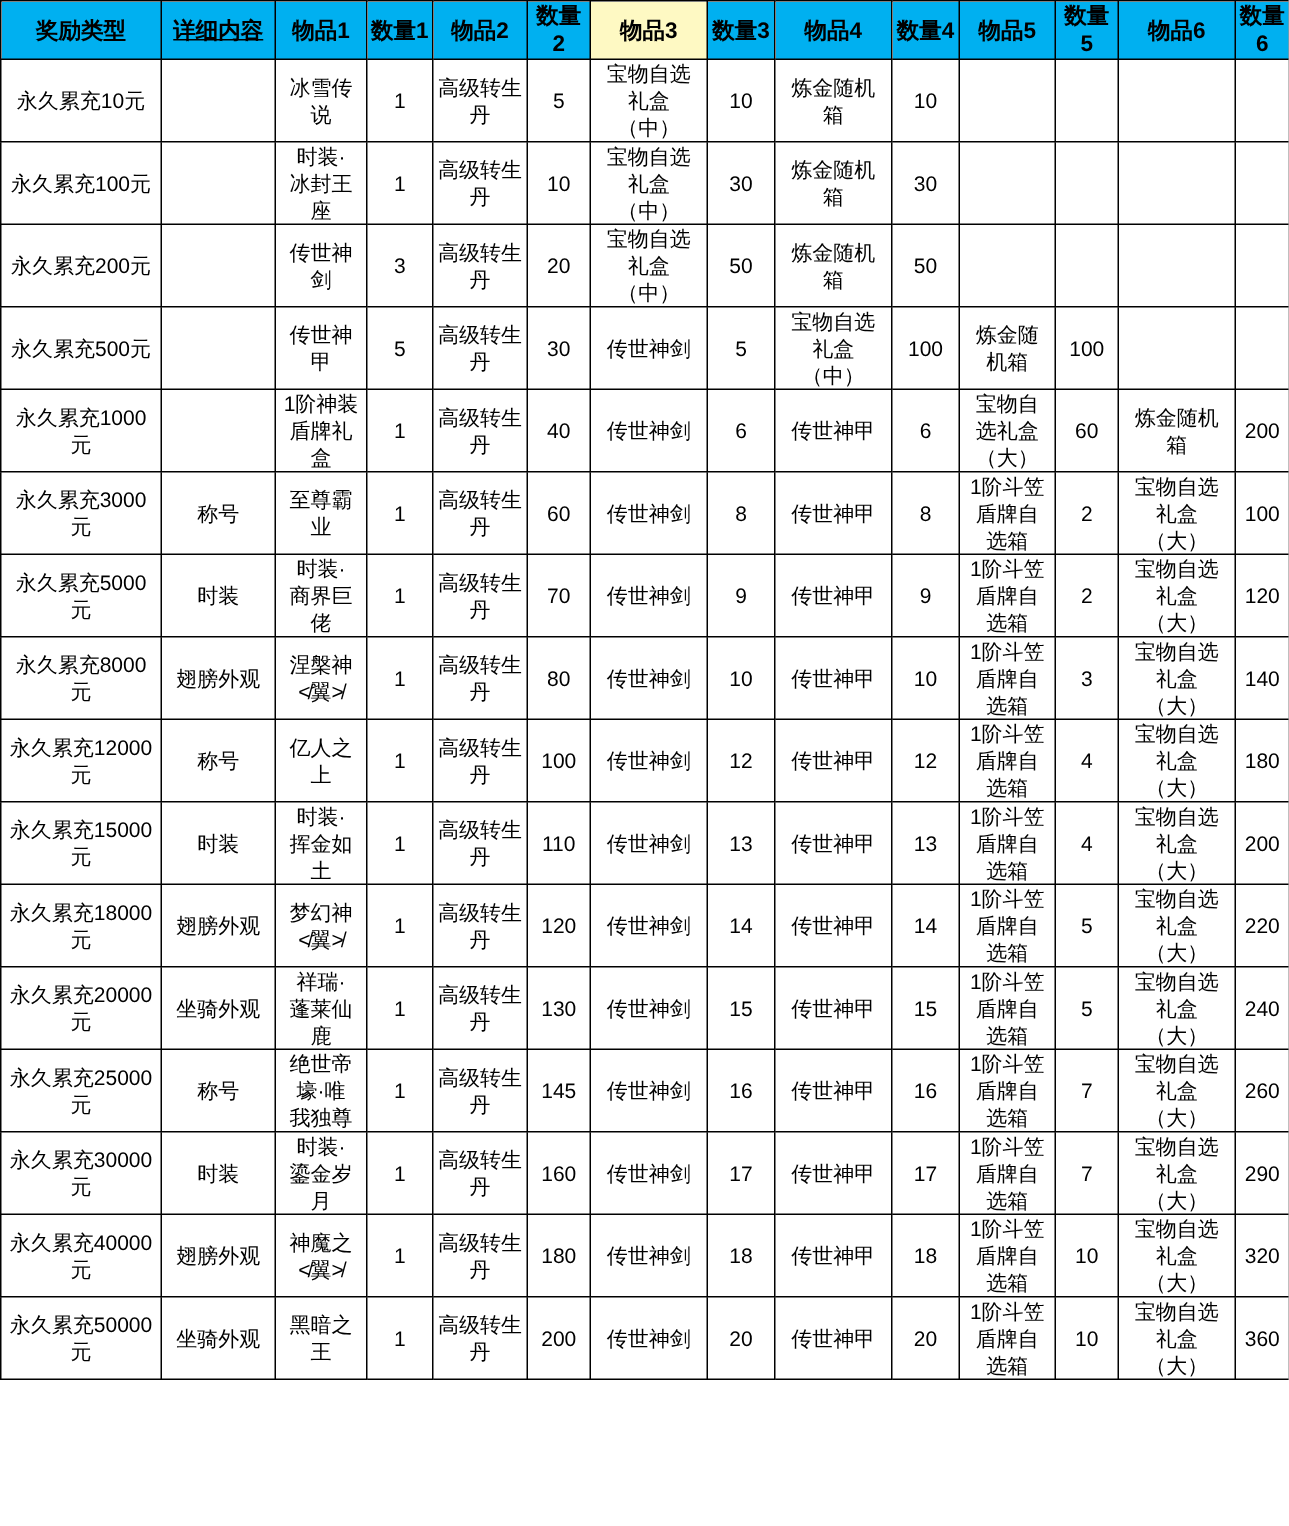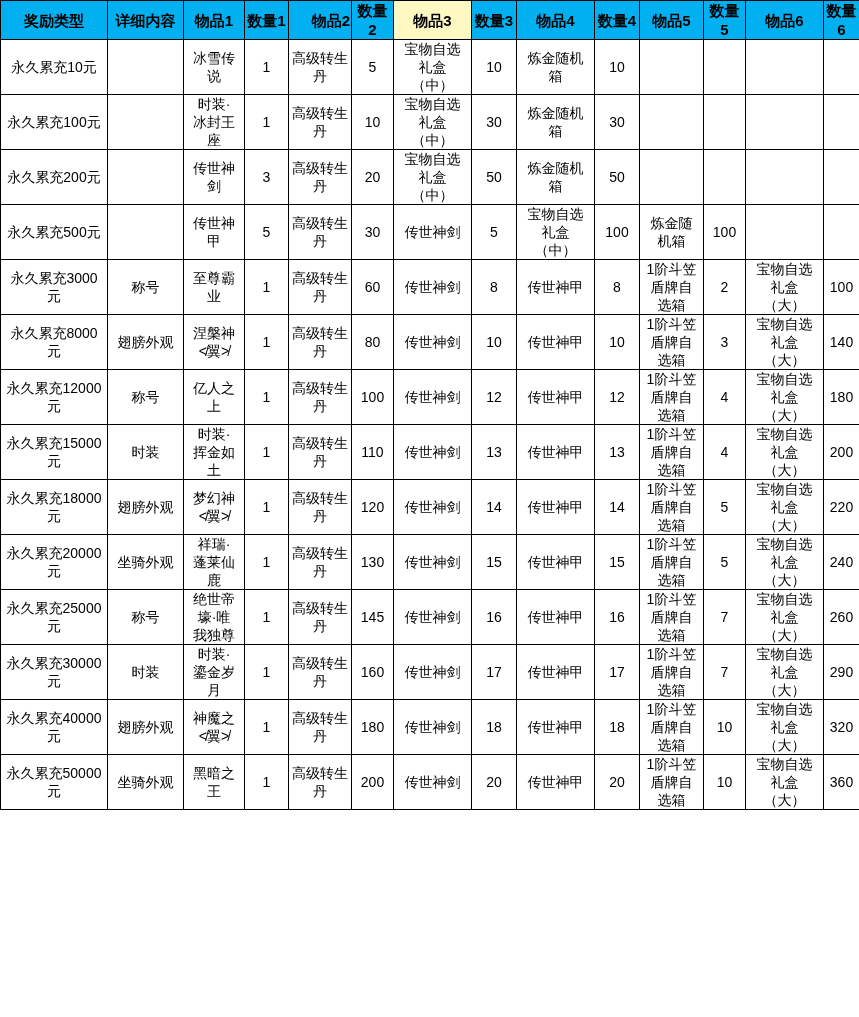--- a/index.html
+++ b/index.html
@@ -47,24 +47,24 @@
     <col style="width:78px">
       <col style="width:45px">
       <col style="width:64px">
       <col style="width:42px">
     <col style="width:78px">
       <col style="width:36px">
   </colgroup>
   <thead>
     <tr>
         <th style="background: rgb(0, 176, 240);">奖励类型</th>
-        <th style="background: rgb(0, 176, 240);">详细内容</th>
+        <th style="background: rgb(0, 176, 240); text-decoration: underline;">详细内容</th>
         <th style="background: rgb(0, 176, 240);">物品1</th>
         <th style="background: rgb(0, 176, 240);">数量1</th>
-        <th style="background: rgb(0, 176, 240); text-align: right;">物品2</th>
+        <th style="background: rgb(0, 176, 240);">物品2</th>
         <th style="background: rgb(0, 176, 240);">数量
 2</th>
         <th style="background: #fef9c3;">物品3</th>
         <th style="background: rgb(0, 176, 240);">数量3</th>
         <th style="background: rgb(0, 176, 240);">物品4</th>
         <th style="background: rgb(0, 176, 240);">数量4</th>
         <th style="background: rgb(0, 176, 240);">物品5</th>
         <th style="background: rgb(0, 176, 240);">数量
 5</th>
         <th style="background: rgb(0, 176, 240);">物品6</th>
@@ -151,20 +151,43 @@
 礼盒
 （中）</td>
         <td>100</td>
         <td>炼金随
 机箱</td>
         <td>100</td>
         <td></td>
         <td></td>
       </tr>
       <tr>
+        <td>永久累充1000
+元</td>
+        <td></td>
+        <td>1阶神装
+盾牌礼
+盒</td>
+        <td>1</td>
+        <td>高级转生
+丹</td>
+        <td>40</td>
+        <td>传世神剑</td>
+        <td>6</td>
+        <td>传世神甲</td>
+        <td>6</td>
+        <td>宝物自
+选礼盒
+（大）</td>
+        <td>60</td>
+        <td>炼金随机
+箱</td>
+        <td>200</td>
+      </tr>
+      <tr>
         <td>永久累充3000
 元</td>
         <td>称号</td>
         <td>至尊霸
 业</td>
         <td>1</td>
         <td>高级转生
 丹</td>
         <td>60</td>
         <td>传世神剑</td>
@@ -172,20 +195,44 @@
         <td>传世神甲</td>
         <td>8</td>
         <td>1阶斗笠
 盾牌自
 选箱</td>
         <td>2</td>
         <td>宝物自选
 礼盒
 （大）</td>
         <td>100</td>
+      </tr>
+      <tr>
+        <td>永久累充5000
+元</td>
+        <td>时装</td>
+        <td>时装·
+商界巨
+佬</td>
+        <td>1</td>
+        <td>高级转生
+丹</td>
+        <td>70</td>
+        <td>传世神剑</td>
+        <td>9</td>
+        <td>传世神甲</td>
+        <td>9</td>
+        <td>1阶斗笠
+盾牌自
+选箱</td>
+        <td>2</td>
+        <td>宝物自选
+礼盒
+（大）</td>
+        <td>120</td>
       </tr>
       <tr>
         <td>永久累充8000
 元</td>
         <td>翅膀外观</td>
         <td>涅槃神
 ≮翼≯</td>
         <td>1</td>
         <td>高级转生
 丹</td>

